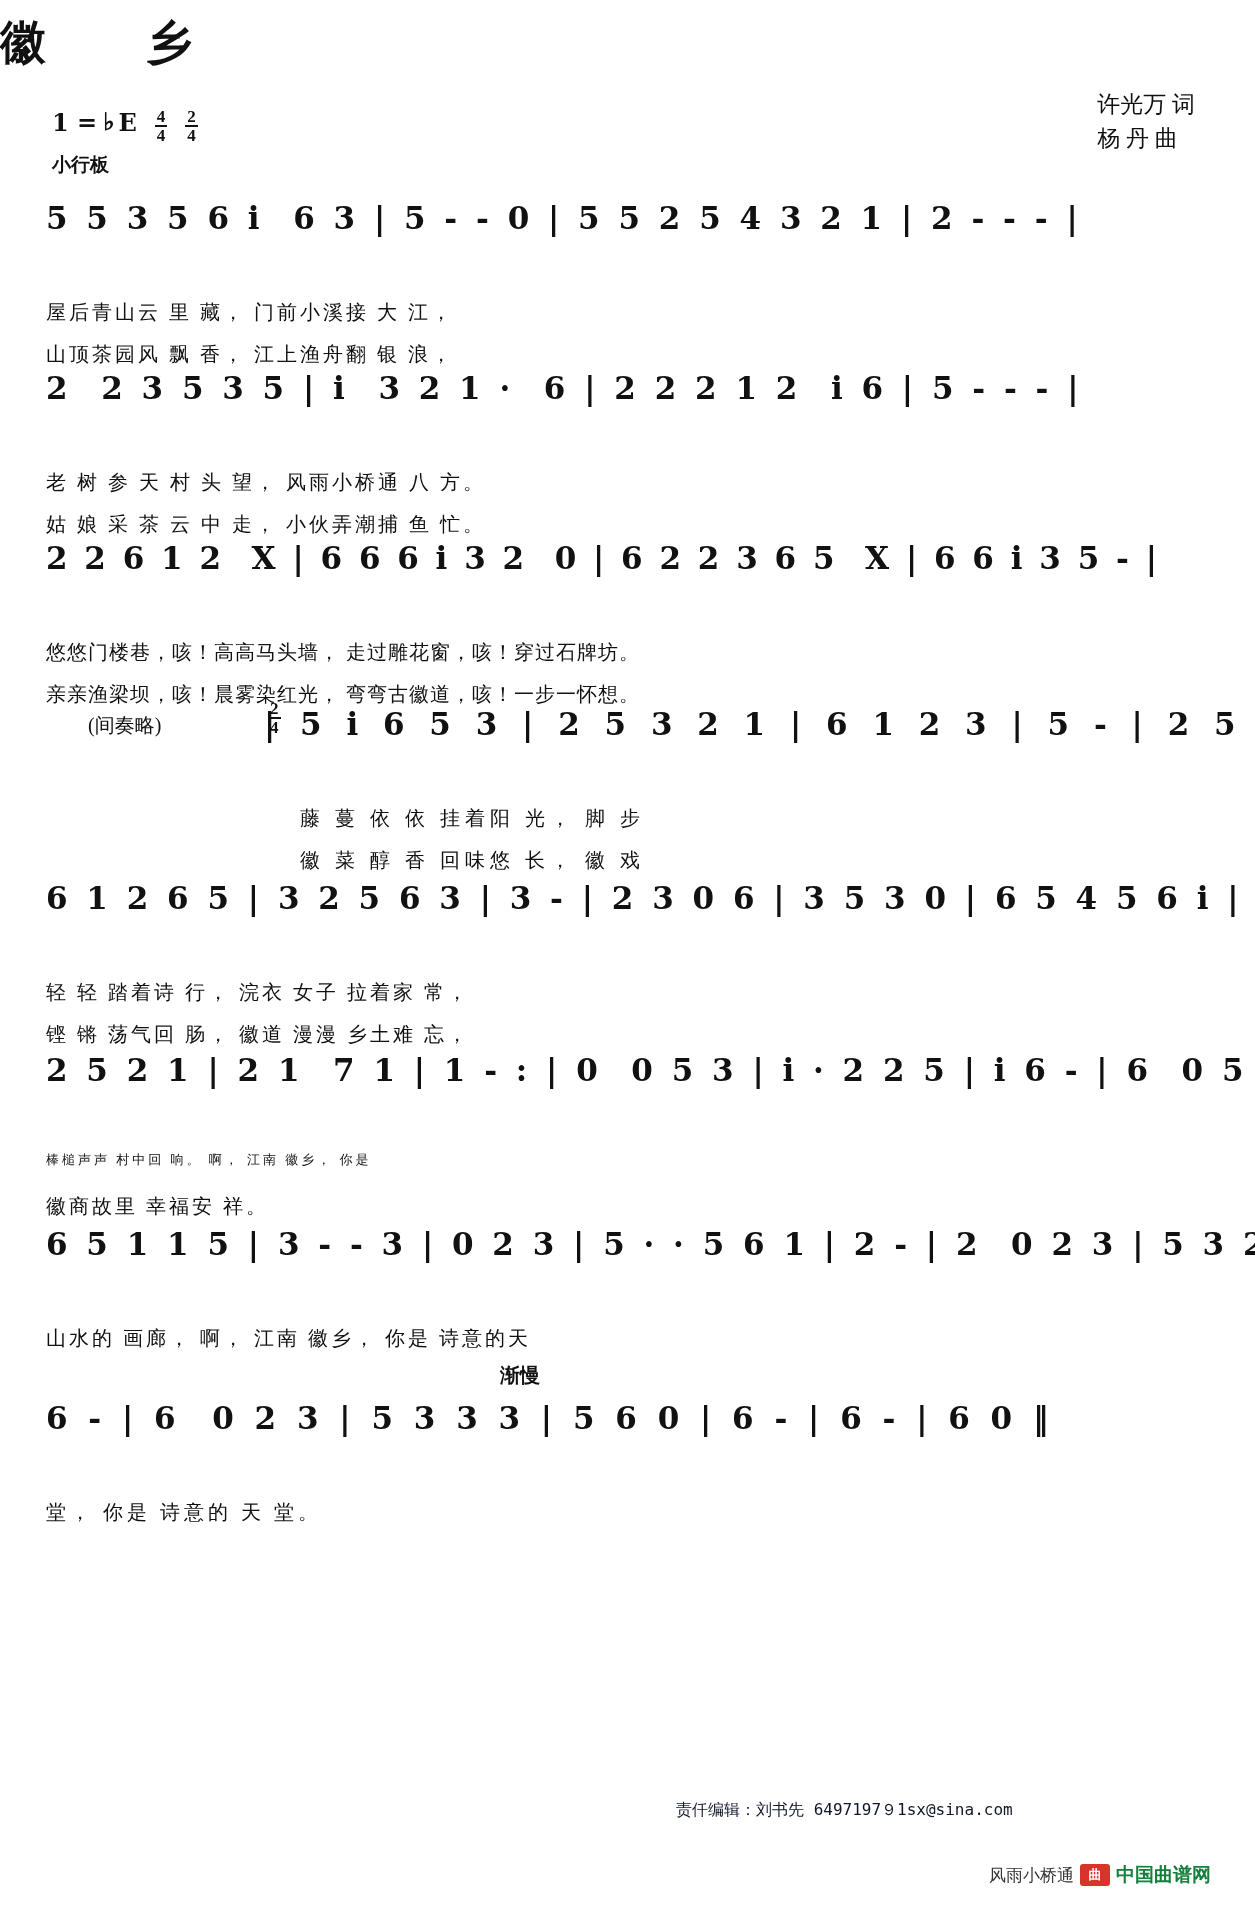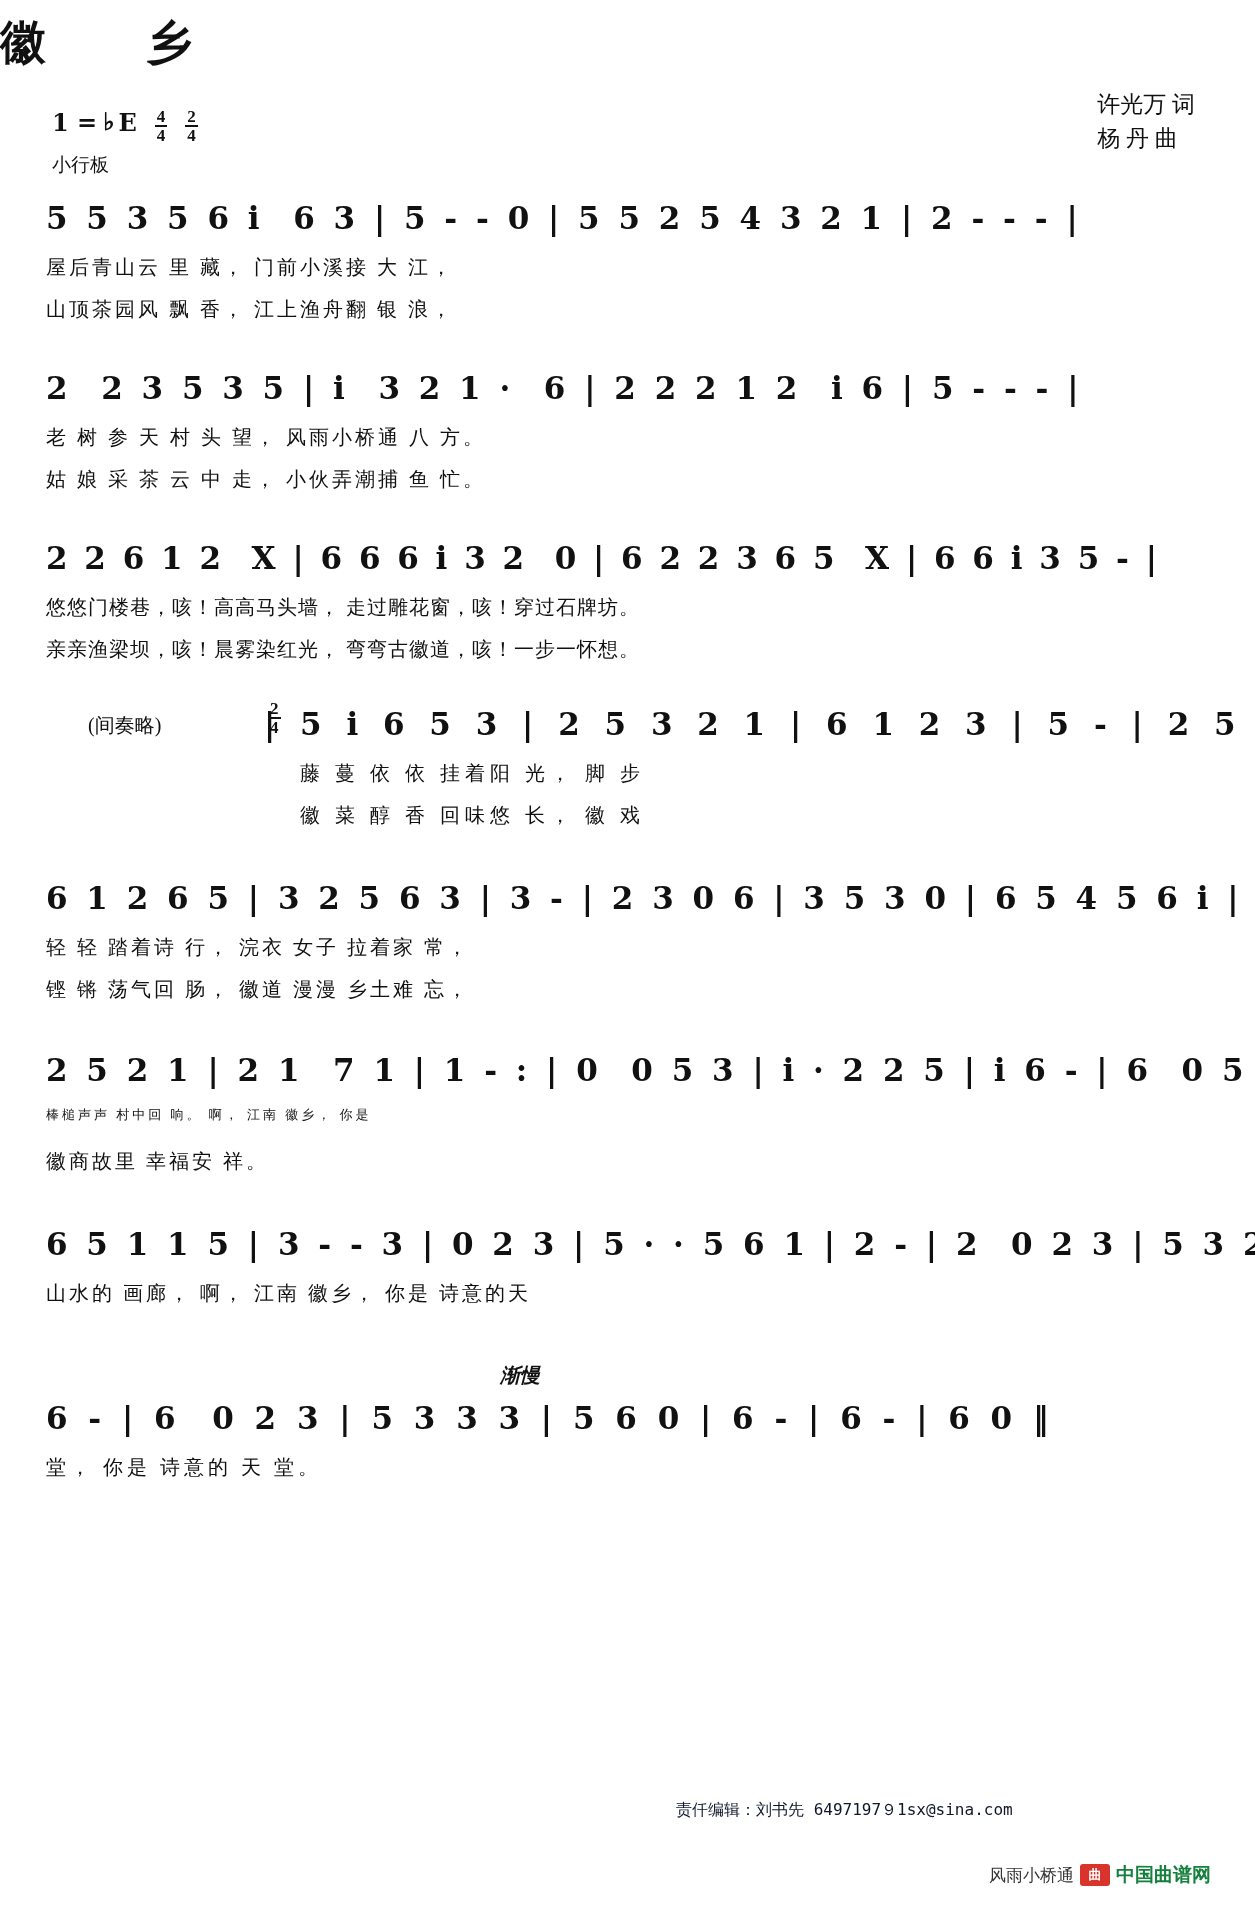--- a/index.html
+++ b/index.html
@@ -17,25 +17,25 @@
     font-family:"DejaVu Serif", serif;
   }
 
   
   .keyblock{position:absolute;left:52px;top:108px;display:flex;align-items:flex-start;gap:8px;}
   .keytext{font-size:24px;font-weight:bold;font-family:"DejaVu Serif",serif;}
   .flatE{font-size:24px;font-weight:bold;}
   .meter{display:inline-flex;flex-direction:column;align-items:center;line-height:1.0;font-size:17px;font-weight:bold;margin-left:10px;}
   .meter span{display:block;padding:0 2px;}
   .meter .top{border-bottom:2px solid #111;}
-  .tempo{position:absolute;left:52px;top:152px;font-size:19px;font-weight:normal;}
+  .tempo{position:absolute;left:52px;top:152px;font-size:19px;font-weight:bold;}
 
   
   .credits{position:absolute;right:60px;top:88px;text-align:left;font-size:23px;line-height:34px;}
-  .lyricrow{position:absolute;left:46px;width:1163px;}
+  .lyricrow{position:absolute;left:46px;width:1163px;margin-top:45px;}
   .notesrow{position:absolute;left:46px;width:1163px;font-size:31px;font-weight:bold;white-space:pre;font-family:"DejaVu Serif",serif;}
 
   .interlude{position:absolute;font-size:20px;}
 
   
   .footer1{position:absolute;left:676px;top:1800px;font-size:16px;color:#0f172a;font-family:"DejaVu Sans Mono", monospace;}
   .footer2{position:absolute;right:44px;top:1862px;font-size:17px;color:#333;display:flex;align-items:center;gap:6px;}
   .logo{
     display:inline-block;width:30px;height:22px;background:#d8342b;color:#fff;
     font-size:13px;line-height:22px;text-align:center;border-radius:3px;font-weight:bold;
@@ -94,21 +94,21 @@
   <div class="lyricrow" style="top:934px;font-size:20px;letter-spacing:3px;">轻  轻  踏着诗   行，   浣衣   女子   拉着家   常，</div>
   <div class="lyricrow" style="top:976px;font-size:20px;letter-spacing:3px;">铿  锵  荡气回   肠，   徽道   漫漫   乡土难   忘，</div>
 
   <div class="notesrow" style="top:1052px;letter-spacing:4px;">2 5 2 1 | 2 1  7 1 | 1 - : | 0  0 5 3 | i · 2 2 5 | i 6 - | 6  0 5 i |</div>
   <div class="lyricrow" style="top:1106px;font-size:13px;letter-spacing:3px;">棒槌声声 村中回  响。     啊， 江南 徽乡，     你是</div>
   <div class="lyricrow" style="top:1148px;font-size:20px;letter-spacing:3px;">徽商故里 幸福安  祥。</div>
 
   <div class="notesrow" style="top:1226px;letter-spacing:4px;">6 5 1 1 5 | 3 - - 3 | 0 2 3 | 5 · · 5 6 1 | 2 - | 2  0 2 3 | 5 3 2 2 3 |</div>
   <div class="lyricrow" style="top:1280px;font-size:20px;letter-spacing:3px;">山水的 画廊，   啊， 江南 徽乡，    你是 诗意的天</div>
 
-  <div class="interlude" style="left:500px;top:1362px;font-weight:bold;font-style:italic;">渐慢</div>
+  <div class="interlude" style="left:500px;top:1362px;font-weight:bold;">渐慢</div>
   <div class="notesrow" style="top:1400px;letter-spacing:5px;">6 - | 6  0 2 3 | 5 3 3 3 | 5 6 0 | 6 - | 6 - | 6 0 ‖</div>
   <div class="lyricrow" style="top:1454px;font-size:20px;letter-spacing:4px;">堂，    你是 诗意的  天   堂。</div>
 
   <div class="footer1">责仟编辑：刘书先   6497197９1sx@sina.com</div>
   <div class="footer2">
     <span>风雨小桥通</span>
     <span class="logo">曲</span>
     <span class="cnlink">中国曲谱网</span>
   </div>
 

